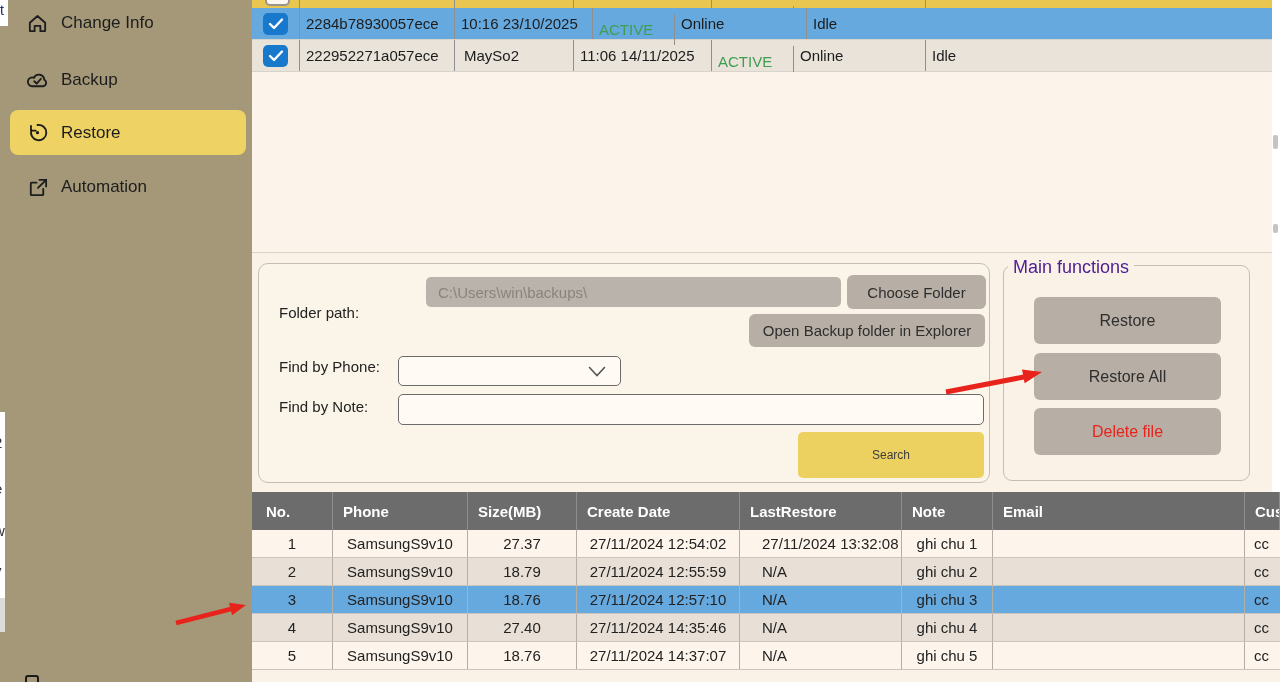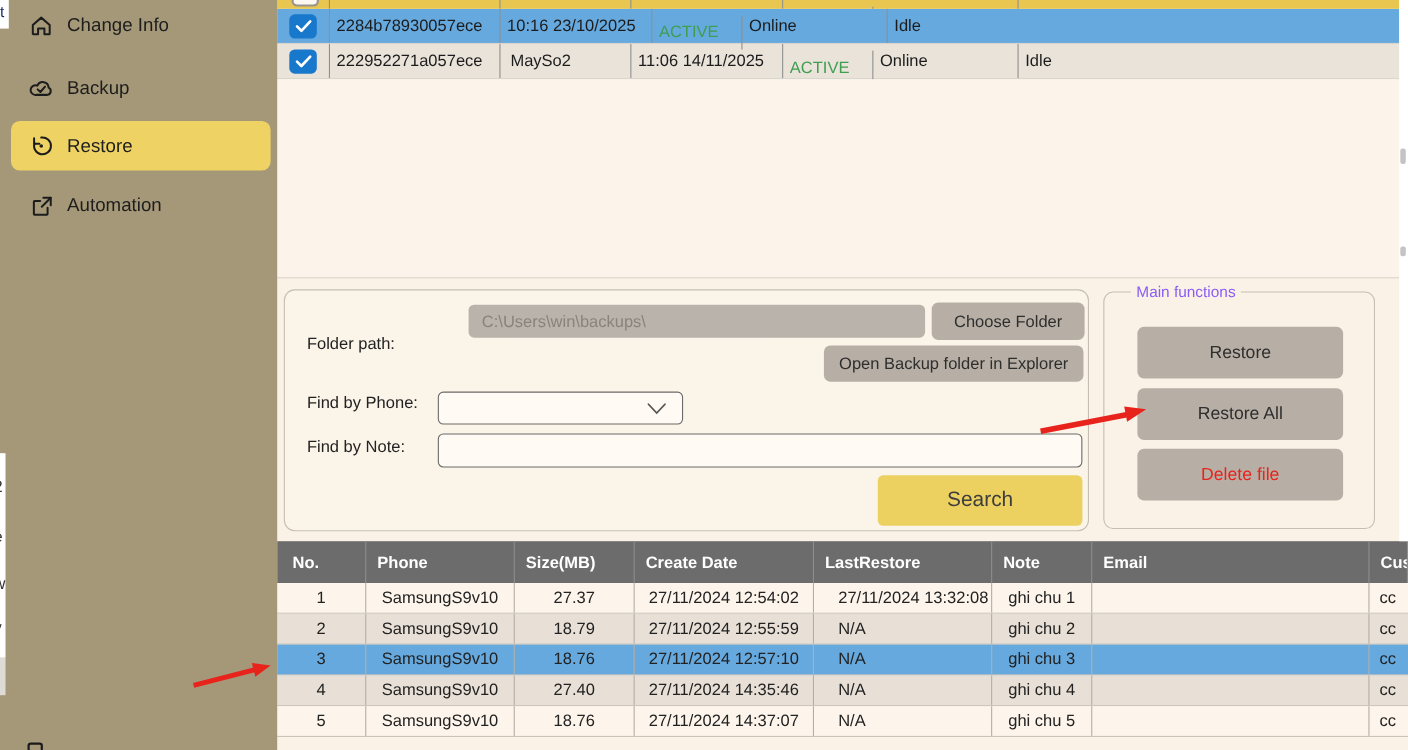--- a/index.html
+++ b/index.html
@@ -48,25 +48,25 @@
   .folder-lbl { left:20px; top:20px;margin-top:20px; }
   .phone-lbl { left:20px; top:94px; }
   .note-lbl { left:20px; top:134px; }
   .folder-input { position:absolute; left:167px; top:13px; width:415px; height:30px; background:#bab3ab; border:0; border-radius:5px; color:#8a837b; font-size:15px; padding:0 12px; font-family:"Liberation Sans", sans-serif; }
   .gray-btn { position:absolute; background:#b7afa5; border:0; border-radius:6px; font-size:15px; color:#2e2e2e; font-family:"Liberation Sans", sans-serif; cursor:pointer; }
   .btn-choose { left:588px; top:11px; width:139px; height:34px; }
   .btn-open { left:490px; top:50px; width:236px; height:33px; }
   .combo { position:absolute; left:139px; top:92px; width:223px; height:30px; background:#fffaf3; border:1px solid #6b6b6b; border-radius:5px; cursor:pointer; }
   .combo svg { position:absolute; right:14px; top:9px; }
   .note-input { position:absolute; left:139px; top:130px; width:586px; height:31px; background:#fffaf3; border:1px solid #6b6b6b; border-radius:5px; font-size:15px; padding:0 10px; font-family:"Liberation Sans", sans-serif; }
-  .search-btn { position:absolute; left:539px; top:168px; width:186px; height:46px; background:#ecd161; border:0; border-radius:5px; font-size:19px; color:#3d3d3d; font-family:"Liberation Sans", sans-serif; cursor:pointer; }
+  .search-btn { position:absolute; left:539px; top:168px; width:186px; height:46px; background:#ecd161; border:0; border-radius:5px; font-size:12px; color:#3d3d3d; font-family:"Liberation Sans", sans-serif; cursor:pointer; }
 
   
   .fn-panel { position:absolute; left:751px; top:265px; width:247px; height:216px; border:1px solid #c6beb2; border-radius:9px; }
-  .fn-legend { position:absolute; left:24px; top:-9px; background:#faf2e6; padding:0 5px; font-size:14px; color:#8b5cf6; }
+  .fn-legend { position:absolute; left:4px; top:-9px; background:#faf2e6; padding:0 5px; font-size:18px; color:#4c1d95; }
   .fn-btn { position:absolute; left:30px; width:187px; height:47px; background:#b7afa5; border:0; border-radius:6px; font-size:16px; color:#2e2e2e; font-family:"Liberation Sans", sans-serif; cursor:pointer; }
   .fn-1 { top:31px; } .fn-2 { top:87px; } .fn-3 { top:142px; color:#e8231c; }
 
   
   .bt { position:absolute; left:0; top:492px; width:1028px; font-size:15px; }
   .bt-head { display:flex; width:1028px; height:38px; background:#6c6c6c; color:#fff; font-weight:bold; align-items:center; }
   .bt-head .bt-cell { border-right:1px solid #8d8d8d; padding-left:10px; justify-content:flex-start; }
   .bt-row { display:flex; width:1028px; height:28px; align-items:center; color:#222; border-bottom:1px solid #c9c4bc; }
   .bt-row.r-cream { background:#fdf5eb; } .bt-row.r-gray { background:#e8e0d6; } .bt-row.r-blue { background:#66a9df; }
   .bt-cell { height:100%; display:flex; align-items:center; justify-content:center; border-right:1px solid #b3aea6; overflow:hidden; }

